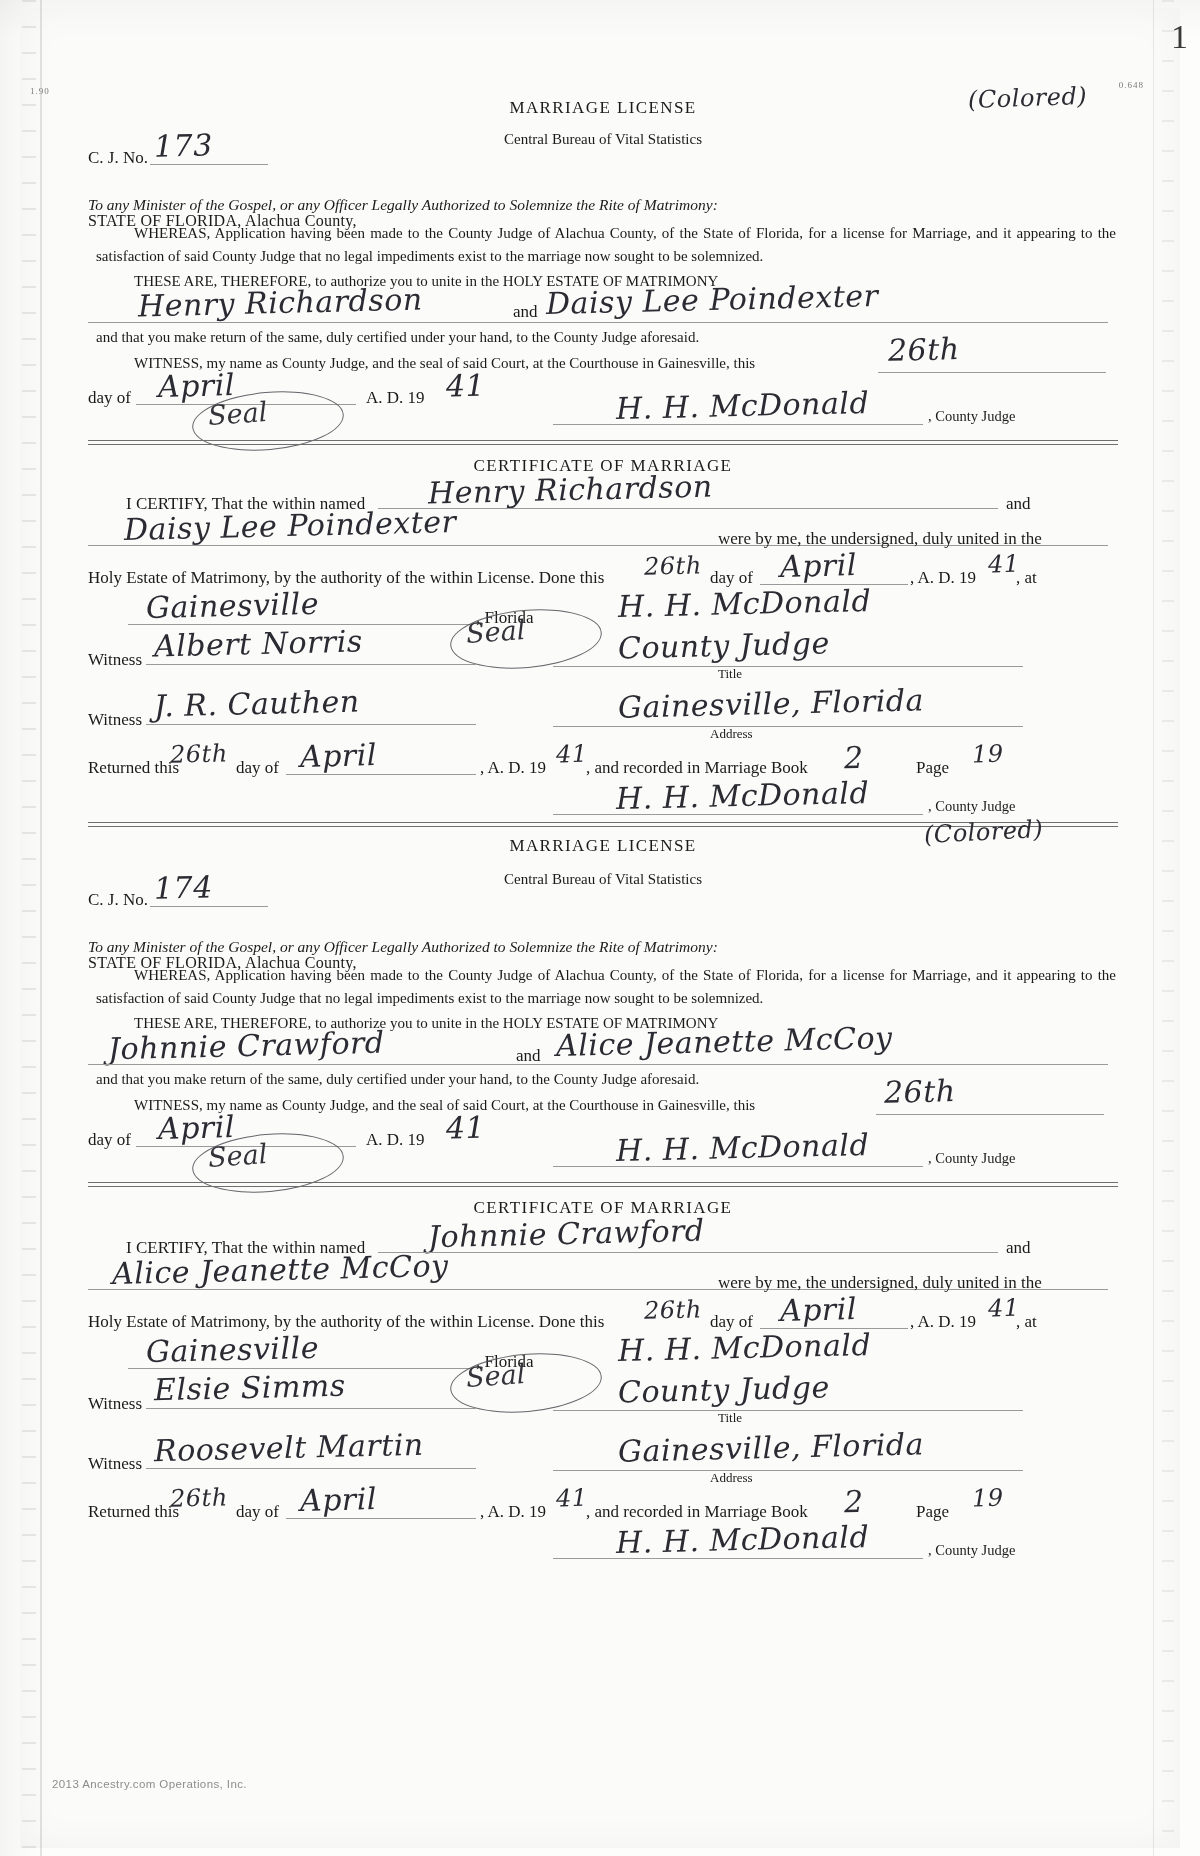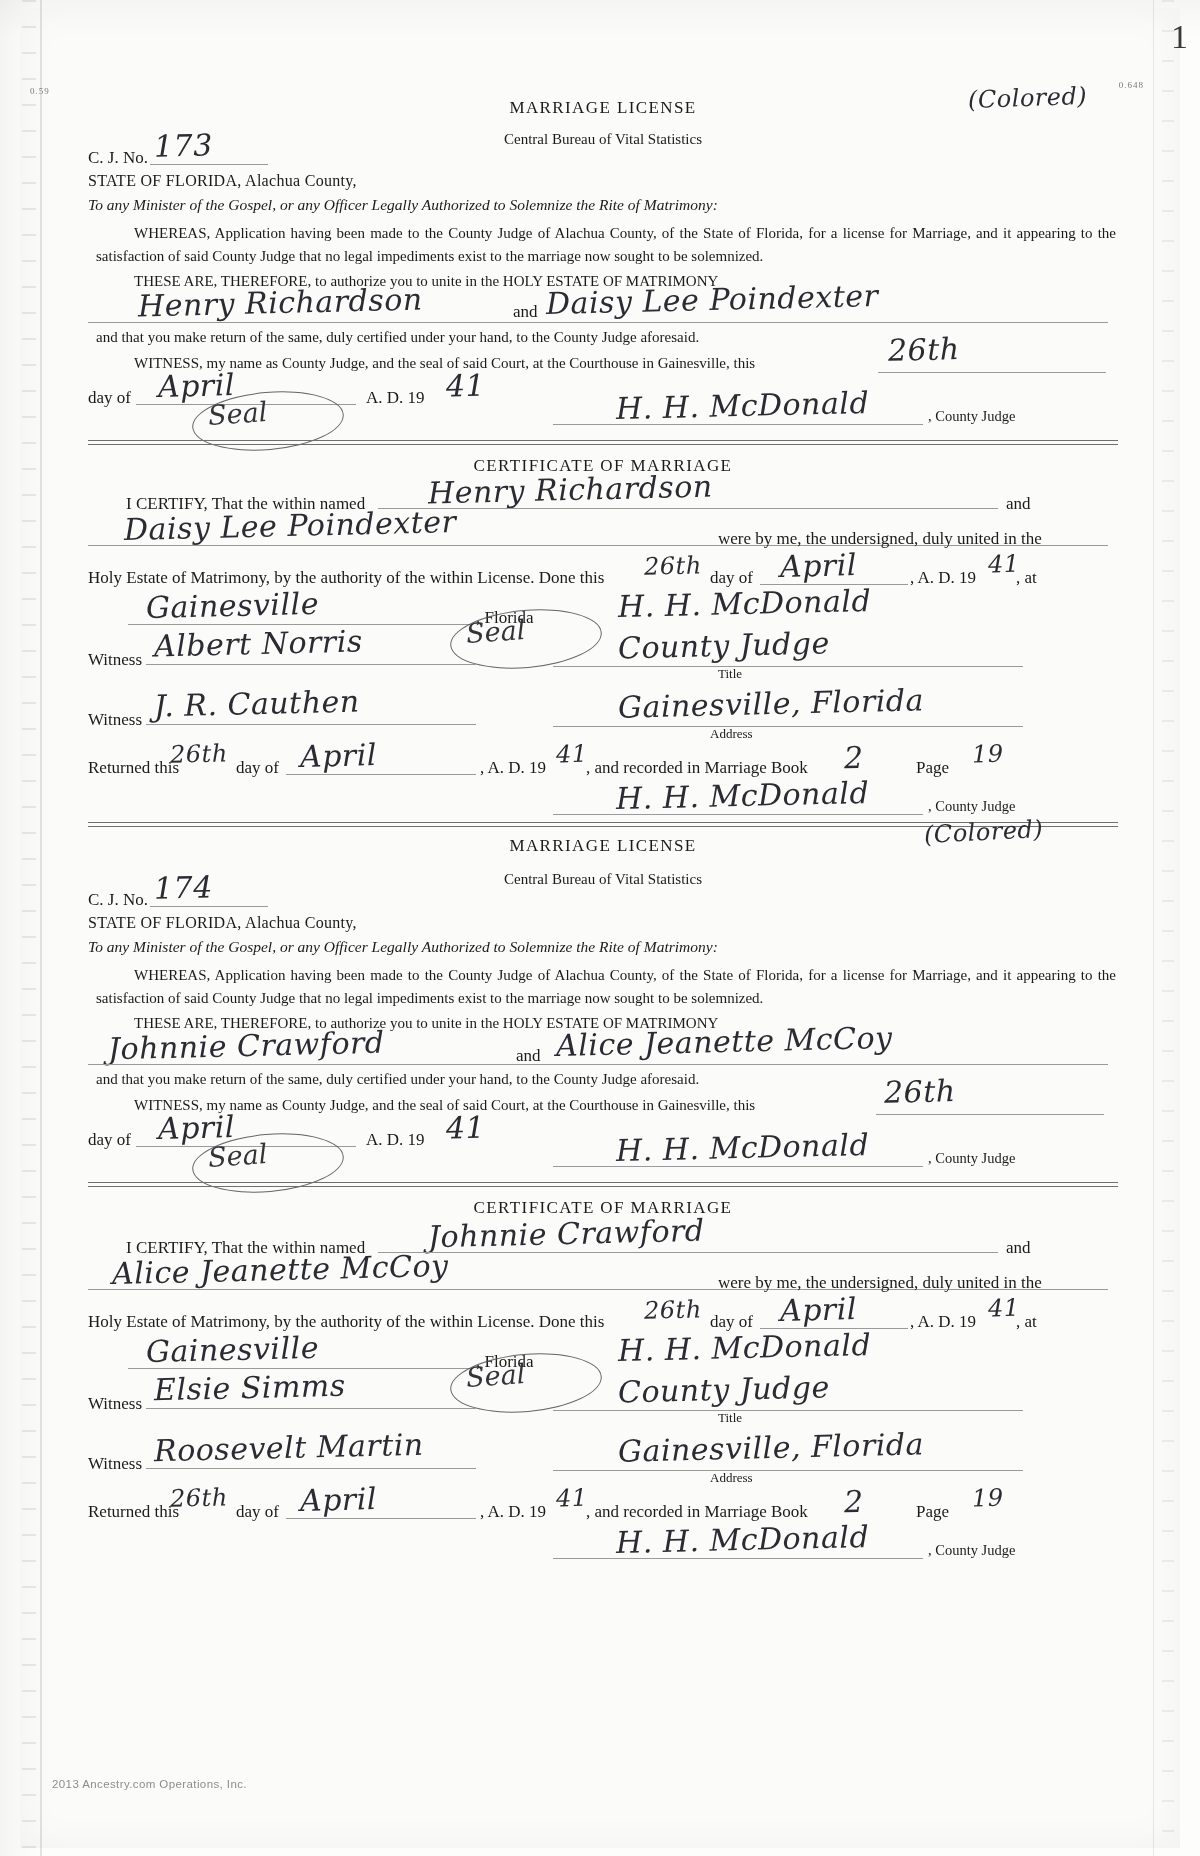--- a/index.html
+++ b/index.html
@@ -91,21 +91,21 @@
   }
   .subtitle {
     text-align: center;
     font-size: 15px;
     margin-top: 9px;
   }
   .line-row {
     font-size: 17px;
     line-height: 1.45;
   }
-  .bold-caps { font-size: 16px; letter-spacing: .3px; }
+  .bold-caps { font-size: 16px; letter-spacing: .3px; margin-top: 40px; }
   .italic { font-style: italic; font-size: 15.5px; }
   .body-par {
     font-size: 15px;
     line-height: 1.5;
     text-align: justify;
     margin-left: 8px;
   }
   .indent { text-indent: 38px; }
 
   
@@ -171,21 +171,21 @@
 </head>
 <body>
 
 <div class="page">
   <div class="scan"></div>
   <div class="edge-left"></div>
   <div class="edge-left2"></div>
   <div class="edge-right"></div>
   <div class="edge-right2"></div>
   <div class="corner-mark">1</div>
-  <div class="tick-tl">0.59</div>
+  <div class="tick-tl">1.90</div>
   <div class="tick-tr">0.648</div>
 
   <div class="doc">
 
     <div class="record">
 
       <div class="abs" style="left:0; top:98px; width:1030px;">
         <div class="title">MARRIAGE LICENSE</div>
       </div>
       <div class="abs hand sm" style="left:880px; top:84px; transform:rotate(-2deg);">(Colored)</div>

